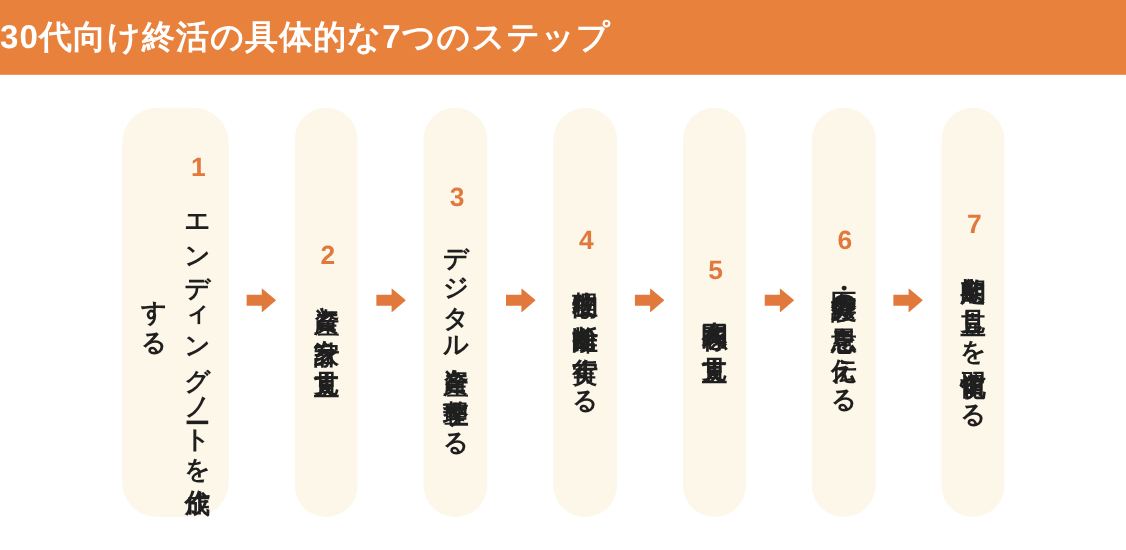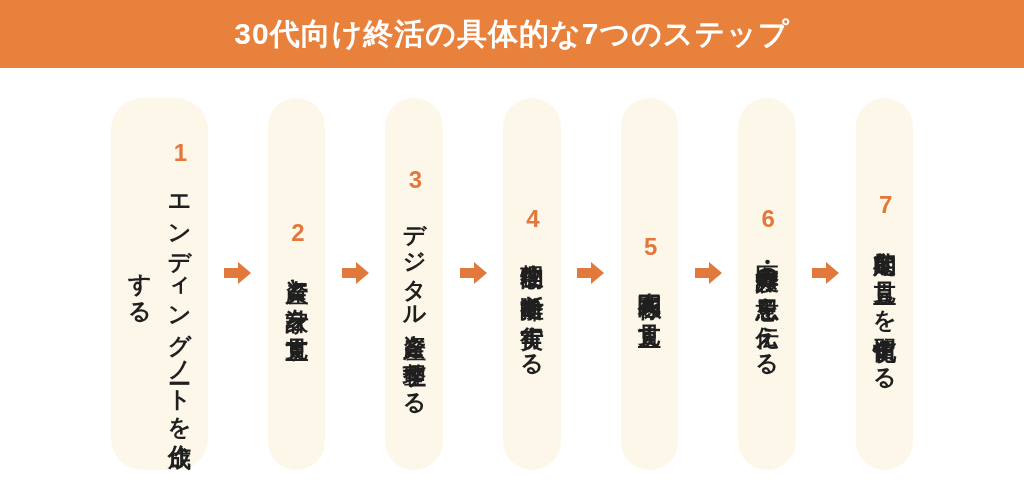--- a/index.html
+++ b/index.html
@@ -14,21 +14,21 @@
   .page {
     width: 1024px;
     height: 500px;
     background: #FFFFFF;
   }
   .header {
     height: 68px;
     background: #E8813C;
     display: flex;
     align-items: center;
-    justify-content: center;
+    justify-content: flex-start;
   }
   .title {
     color: #FFFFFF;
     font-size: 30px;
     font-weight: bold;
     letter-spacing: 1px;
     white-space: nowrap;
   }
   .flow {
     height: 432px;

